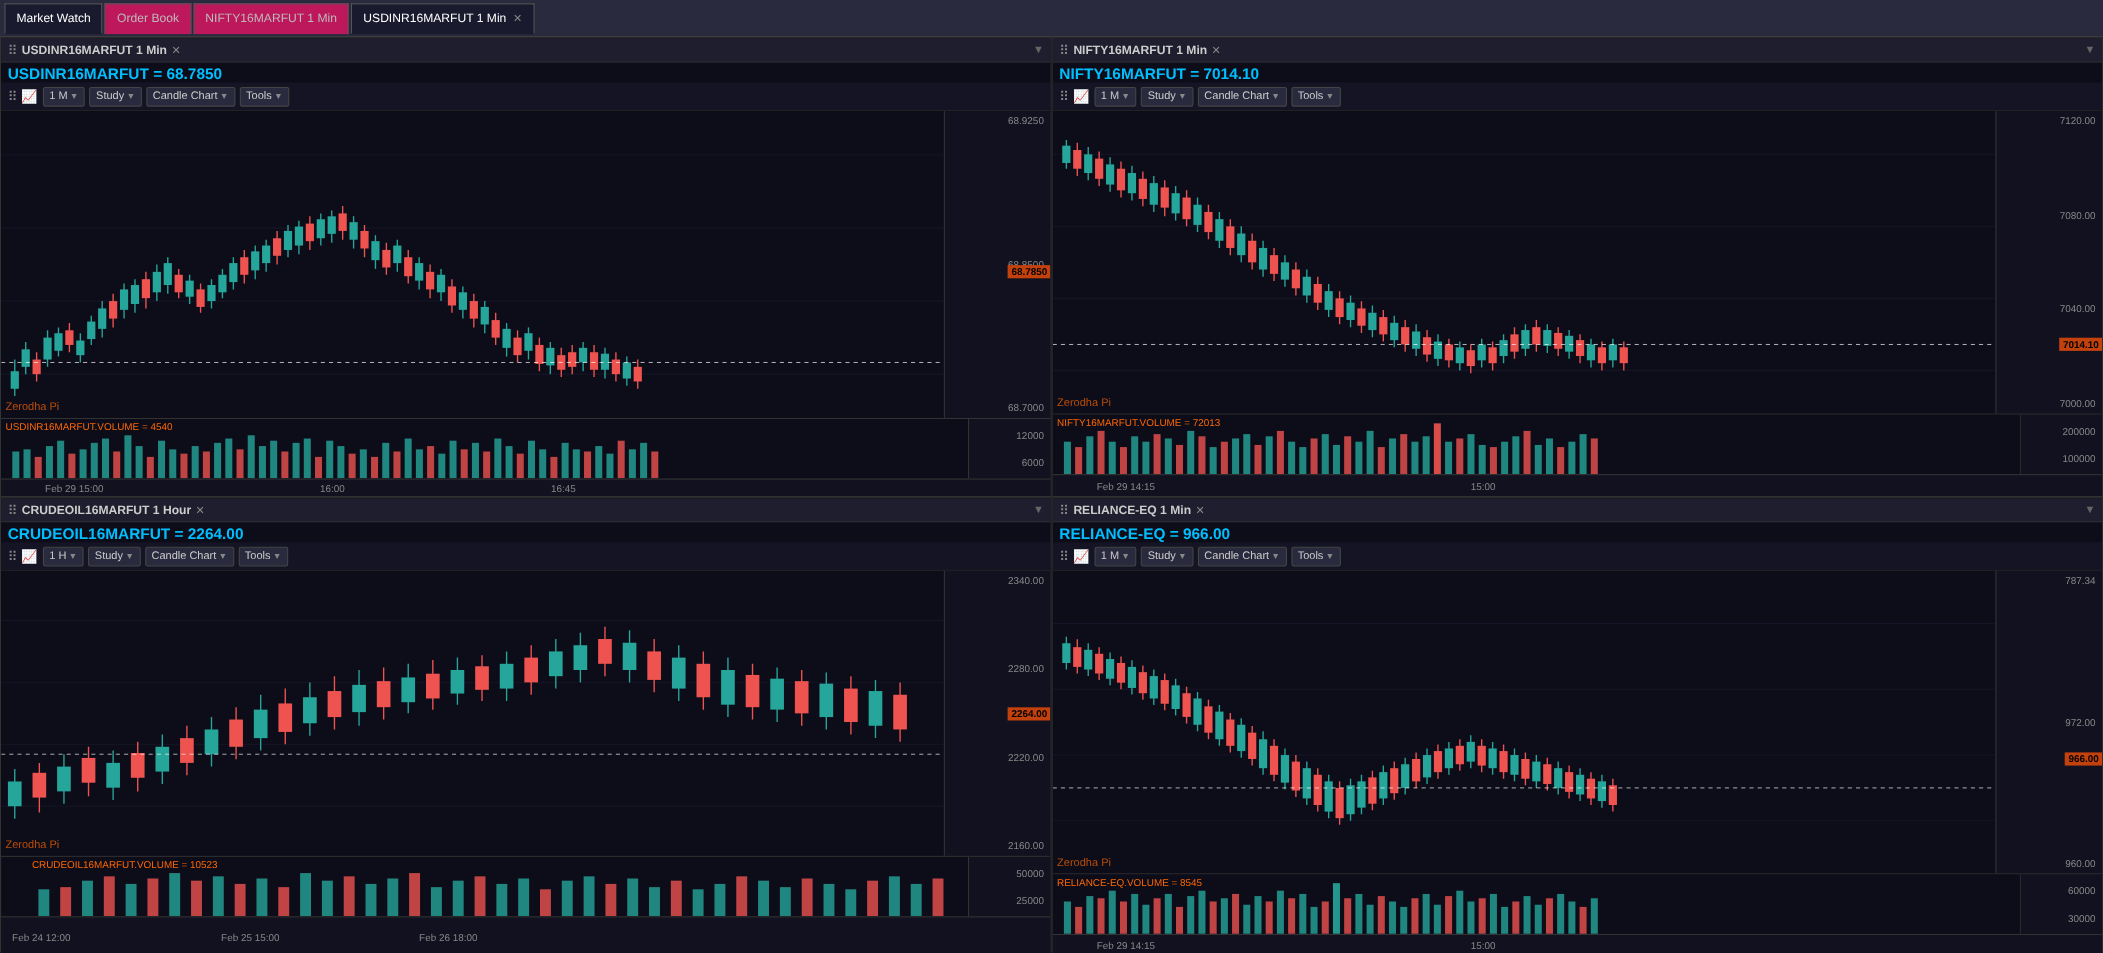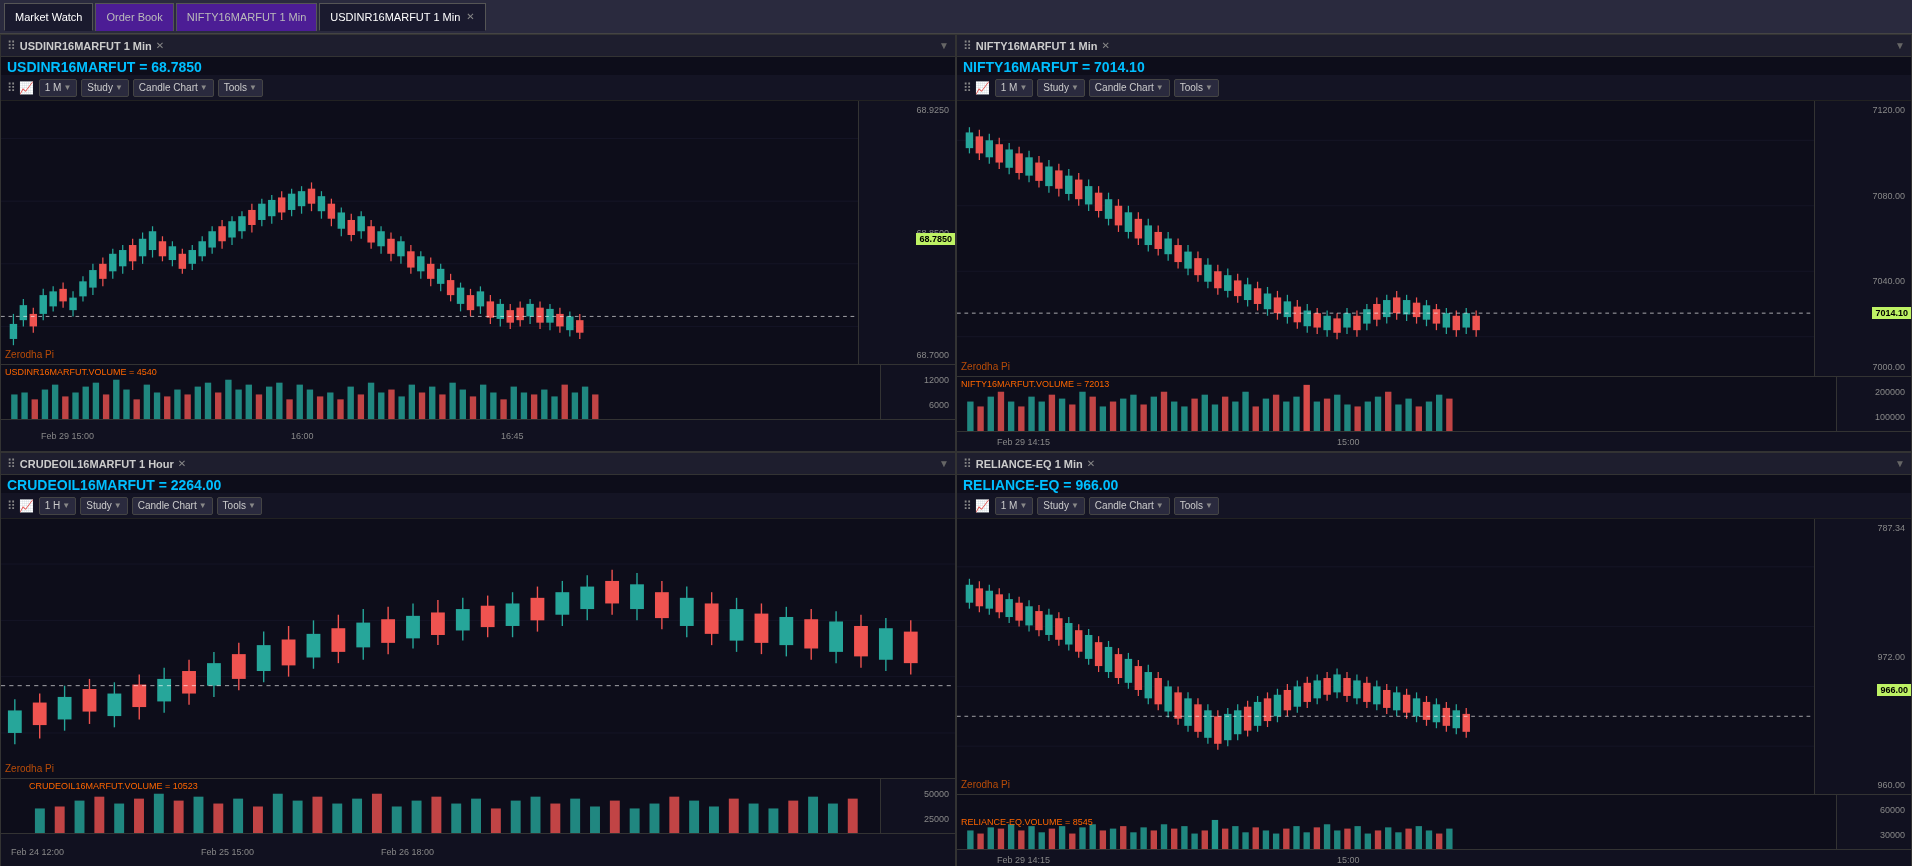--- a/index.html
+++ b/index.html
@@ -20,21 +20,21 @@
       background: #2a2a3e;
       height: 34px;
       padding: 0 4px;
       border-bottom: 1px solid #444;
     }
     .tab {
       display: flex;
       align-items: center;
       padding: 0 10px;
       height: 28px;
-      background: #4c1d95;
+      background: #be185d;
       border: 1px solid #555;
       border-bottom: none;
       margin-right: 2px;
       cursor: pointer;
       color: #bbb;
       font-size: 11px;
       white-space: nowrap;
     }
     .tab.active {
       background: #1a1a2e;
@@ -155,21 +155,21 @@
     }
     .price-tick {
       font-size: 9px;
       color: #888;
       text-align: right;
       padding-right: 4px;
     }
     .price-current {
       position: absolute;
       right: 0;
-      background: #bef264;
+      background: #c2410c;
       color: #000;
       font-size: 9px;
       font-weight: bold;
       padding: 1px 3px;
       white-space: nowrap;
     }
 
     .volume-area {
       height: 55px;
       display: flex;
@@ -488,21 +488,21 @@
           <rect x="448" y="28" width="5" height="27" fill="#26a69a" opacity="0.8"></rect>
           <rect x="456" y="22" width="5" height="33" fill="#26a69a" opacity="0.8"></rect>
           <rect x="464" y="30" width="5" height="25" fill="#ef5350" opacity="0.8"></rect>
         </svg>
       </div>
       <div class="volume-axis">
         <div class="price-tick">12000</div>
         <div class="price-tick">6000</div>
       </div>
     </div>
-    <div class="time-axis" style="position:relative;height:32px;">
+    <div class="time-axis" style="position:relative;height:16px;">
       <span class="time-label" style="left:40px;">Feb 29 15:00</span>
       <span class="time-label" style="left:290px;">16:00</span>
       <span class="time-label" style="left:500px;">16:45</span>
     </div>
   </div>
 
   <div class="chart-panel" style="border-bottom:1px solid #333;">
     <div class="chart-title-bar">
       <div style="display:flex;align-items:center;gap:4px;">
         <span class="toolbar-icon">⠿</span>
@@ -836,20 +836,27 @@
           <line x1="622" y1="85" x2="622" y2="132" stroke="#ef5350" stroke-width="1"></line>
           <rect x="617" y="95" width="10" height="27" fill="#ef5350"></rect>
           <line x1="640" y1="88" x2="640" y2="135" stroke="#26a69a" stroke-width="1"></line>
           <rect x="635" y="97" width="10" height="28" fill="#26a69a"></rect>
           <line x1="658" y1="90" x2="658" y2="138" stroke="#ef5350" stroke-width="1"></line>
           <rect x="653" y="100" width="10" height="28" fill="#ef5350"></rect>
 
           <line x1="0" y1="148" x2="690" y2="148" stroke="#fff" stroke-width="0.5" stroke-dasharray="3,3"></line>
         </svg>
       </div>
+      <div class="price-axis">
+        <div class="price-tick">2340.00</div>
+        <div class="price-tick">2280.00</div>
+        <div class="price-tick">2220.00</div>
+        <div class="price-tick">2160.00</div>
+        <div class="price-current" style="top:48%;">2264.00</div>
+      </div>
     </div>
     <div class="volume-area">
       <div class="volume-chart" style="position:relative;margin-left:24px;">
         <span class="volume-label">CRUDEOIL16MARFUT.VOLUME = 10523</span>
         <svg style="position:absolute;top:0;left:0;width:100%;height:100%;" viewBox="0 0 690 55" preserveAspectRatio="none">
           <rect width="690" height="55" fill="#0d0d1a"></rect>
           <rect x="8" y="30" width="8" height="25" fill="#26a69a" opacity="0.8"></rect>
           <rect x="24" y="28" width="8" height="27" fill="#ef5350" opacity="0.8"></rect>
           <rect x="40" y="22" width="8" height="33" fill="#26a69a" opacity="0.8"></rect>
           <rect x="56" y="18" width="8" height="37" fill="#ef5350" opacity="0.8"></rect>
@@ -1053,21 +1060,21 @@
         </svg>
       </div>
       <div class="price-axis">
         <div class="price-tick">787.34</div>
         <div class="price-tick">972.00</div>
         <div class="price-tick">960.00</div>
         <div class="price-current" style="top:60%;">966.00</div>
       </div>
     </div>
     <div class="volume-area">
-      <div class="volume-chart" style="position:relative;margin-top:20px;">
+      <div class="volume-chart" style="position:relative;">
         <span class="volume-label">RELIANCE-EQ.VOLUME = 8545</span>
         <svg style="position:absolute;top:0;left:0;width:100%;height:100%;" viewBox="0 0 690 55" preserveAspectRatio="none">
           <rect width="690" height="55" fill="#0d0d1a"></rect>
           <rect x="8" y="25" width="5" height="30" fill="#26a69a" opacity="0.8"></rect>
           <rect x="16" y="30" width="5" height="25" fill="#ef5350" opacity="0.8"></rect>
           <rect x="24" y="20" width="5" height="35" fill="#26a69a" opacity="0.8"></rect>
           <rect x="32" y="22" width="5" height="33" fill="#ef5350" opacity="0.8"></rect>
           <rect x="40" y="15" width="5" height="40" fill="#26a69a" opacity="0.8"></rect>
           <rect x="48" y="25" width="5" height="30" fill="#ef5350" opacity="0.8"></rect>
           <rect x="56" y="18" width="5" height="37" fill="#26a69a" opacity="0.8"></rect>

